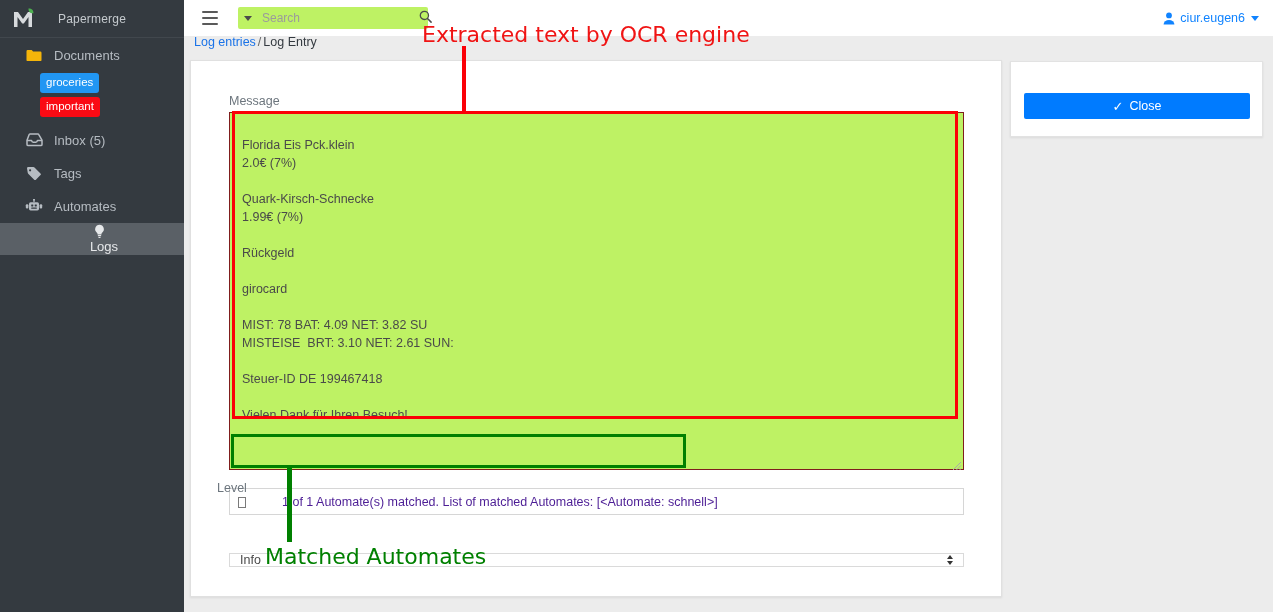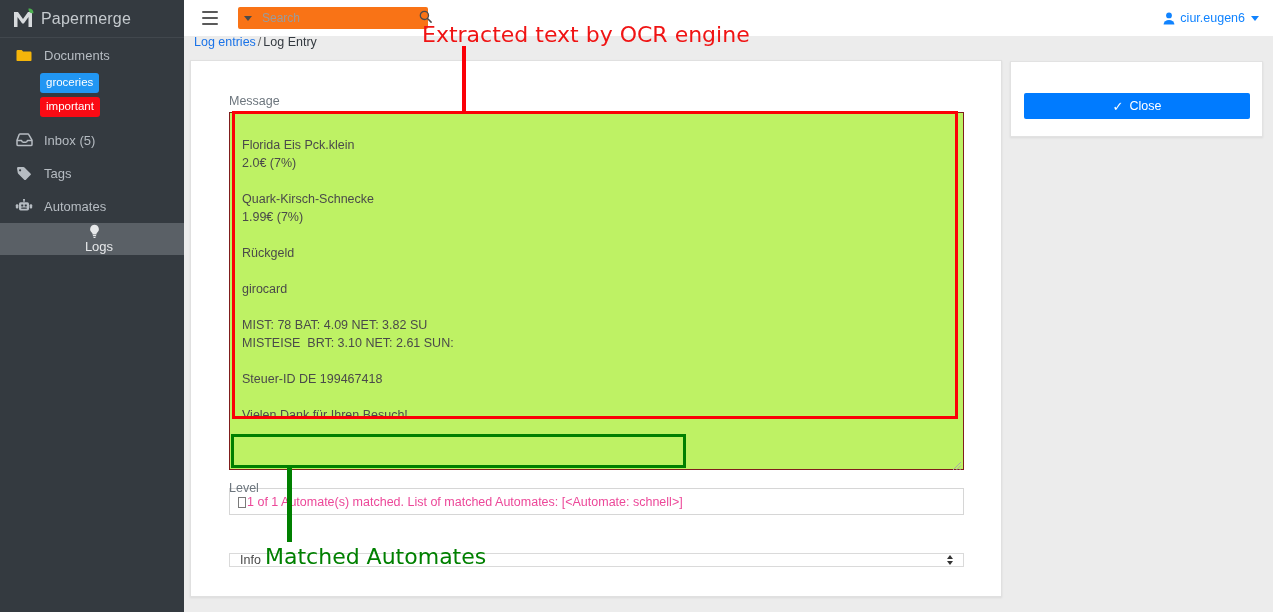--- a/index.html
+++ b/index.html
@@ -20,29 +20,29 @@
     color: #adb5bd;
   }
   .brand {
     height: 38px;
     display: flex; align-items: center;
     padding-left: 10px;
     border-bottom: 1px solid #41474d;
   }
   .brand-logo { width: 26px; height: 26px; position: relative; flex: none; }
   .brand-name {
-    margin-left: 5px;
-    font-size: 16px;
+    margin-left: 22px;
+    font-size: 12px;
     color: #c5cace;
     letter-spacing: .2px;
   }
   .nav-item {
     display: flex; align-items: center;
     height: 32px;
-    padding-left: 14px;
+    padding-left: 24px;
     font-size: 13px;
     color: #b6bcc2;
     cursor: pointer;
     margin-top: 1px;
   }
   .nav-item.active { background: #5a6066; color: #e6e8ea; flex-direction: column; }
   .nav-ico {
     width: 20px; height: 16px;
     margin-right: 10px;
     flex: none;
@@ -68,21 +68,21 @@
   }
   .hamburger {
     margin-left: 18px; width: 16px; height: 14px;
     display: flex; flex-direction: column; justify-content: space-between;
     cursor: pointer;
   }
   .hamburger i { display: block; height: 2px; background: #5a5a5a; border-radius: 1px; }
   .searchbox {
     margin-left: 20px;
     width: 190px; height: 22px;
-    background: #f97316;
+    background: #bef264;
     border-radius: 2px;
     display: flex; align-items: center;
     padding: 0 6px;
   }
   .caret-dn {
     width: 0; height: 0;
     border-left: 4px solid transparent;
     border-right: 4px solid transparent;
     border-top: 5px solid #4b4b4b;
     margin-right: 8px;
@@ -126,21 +126,21 @@
     width: 812px; height: 537px;
     background: #ffffff;
     border: 1px solid #e0e0e0;
     box-shadow: 0 1px 2px rgba(0,0,0,.08);
   }
   .field-label {
     position: absolute;
     font-size: 12.5px; color: #6c757d;
   }
   #label-message { left: 38px; top: 33px; }
-  #label-level   { left: 38px; top: 420px; }
+  #label-level   { left: 26px; top: 420px; }
 
   
   #message-wrap {
     position: absolute; left: 38px; top: 51px;
     width: 735px; height: 358px;
   }
   #message-area {
     width: 100%; height: 100%;
     border: 1px solid #7f1d1d;
     background: #bef264;
@@ -159,25 +159,26 @@
   #message-area::-webkit-scrollbar-thumb { background: #c6c6c6; }
   .resize-grip {
     position: absolute; right: 2px; bottom: 2px;
     width: 11px; height: 11px; pointer-events: none;
   }
   .auto-field {
     position: absolute; left: 38px; top: 427px;
     width: 735px; height: 27px;
     border: 1px solid #d6d6d6;
     background: #fff;
-    font-size: 12.5px; color: #ec4899;
+    font-size: 12.5px; color: #4c1d95;
     display: flex; align-items: center;
     padding: 0 8px;
     overflow: hidden;
     white-space: nowrap;
+    gap: 35px;
   }
   .tofu {
     display: inline-block;
     width: 8px; height: 11px;
     border: 1px solid #7a7a7a;
     margin-right: 1px;
     position: relative; top: 1px;
     flex: none;
   }
 

